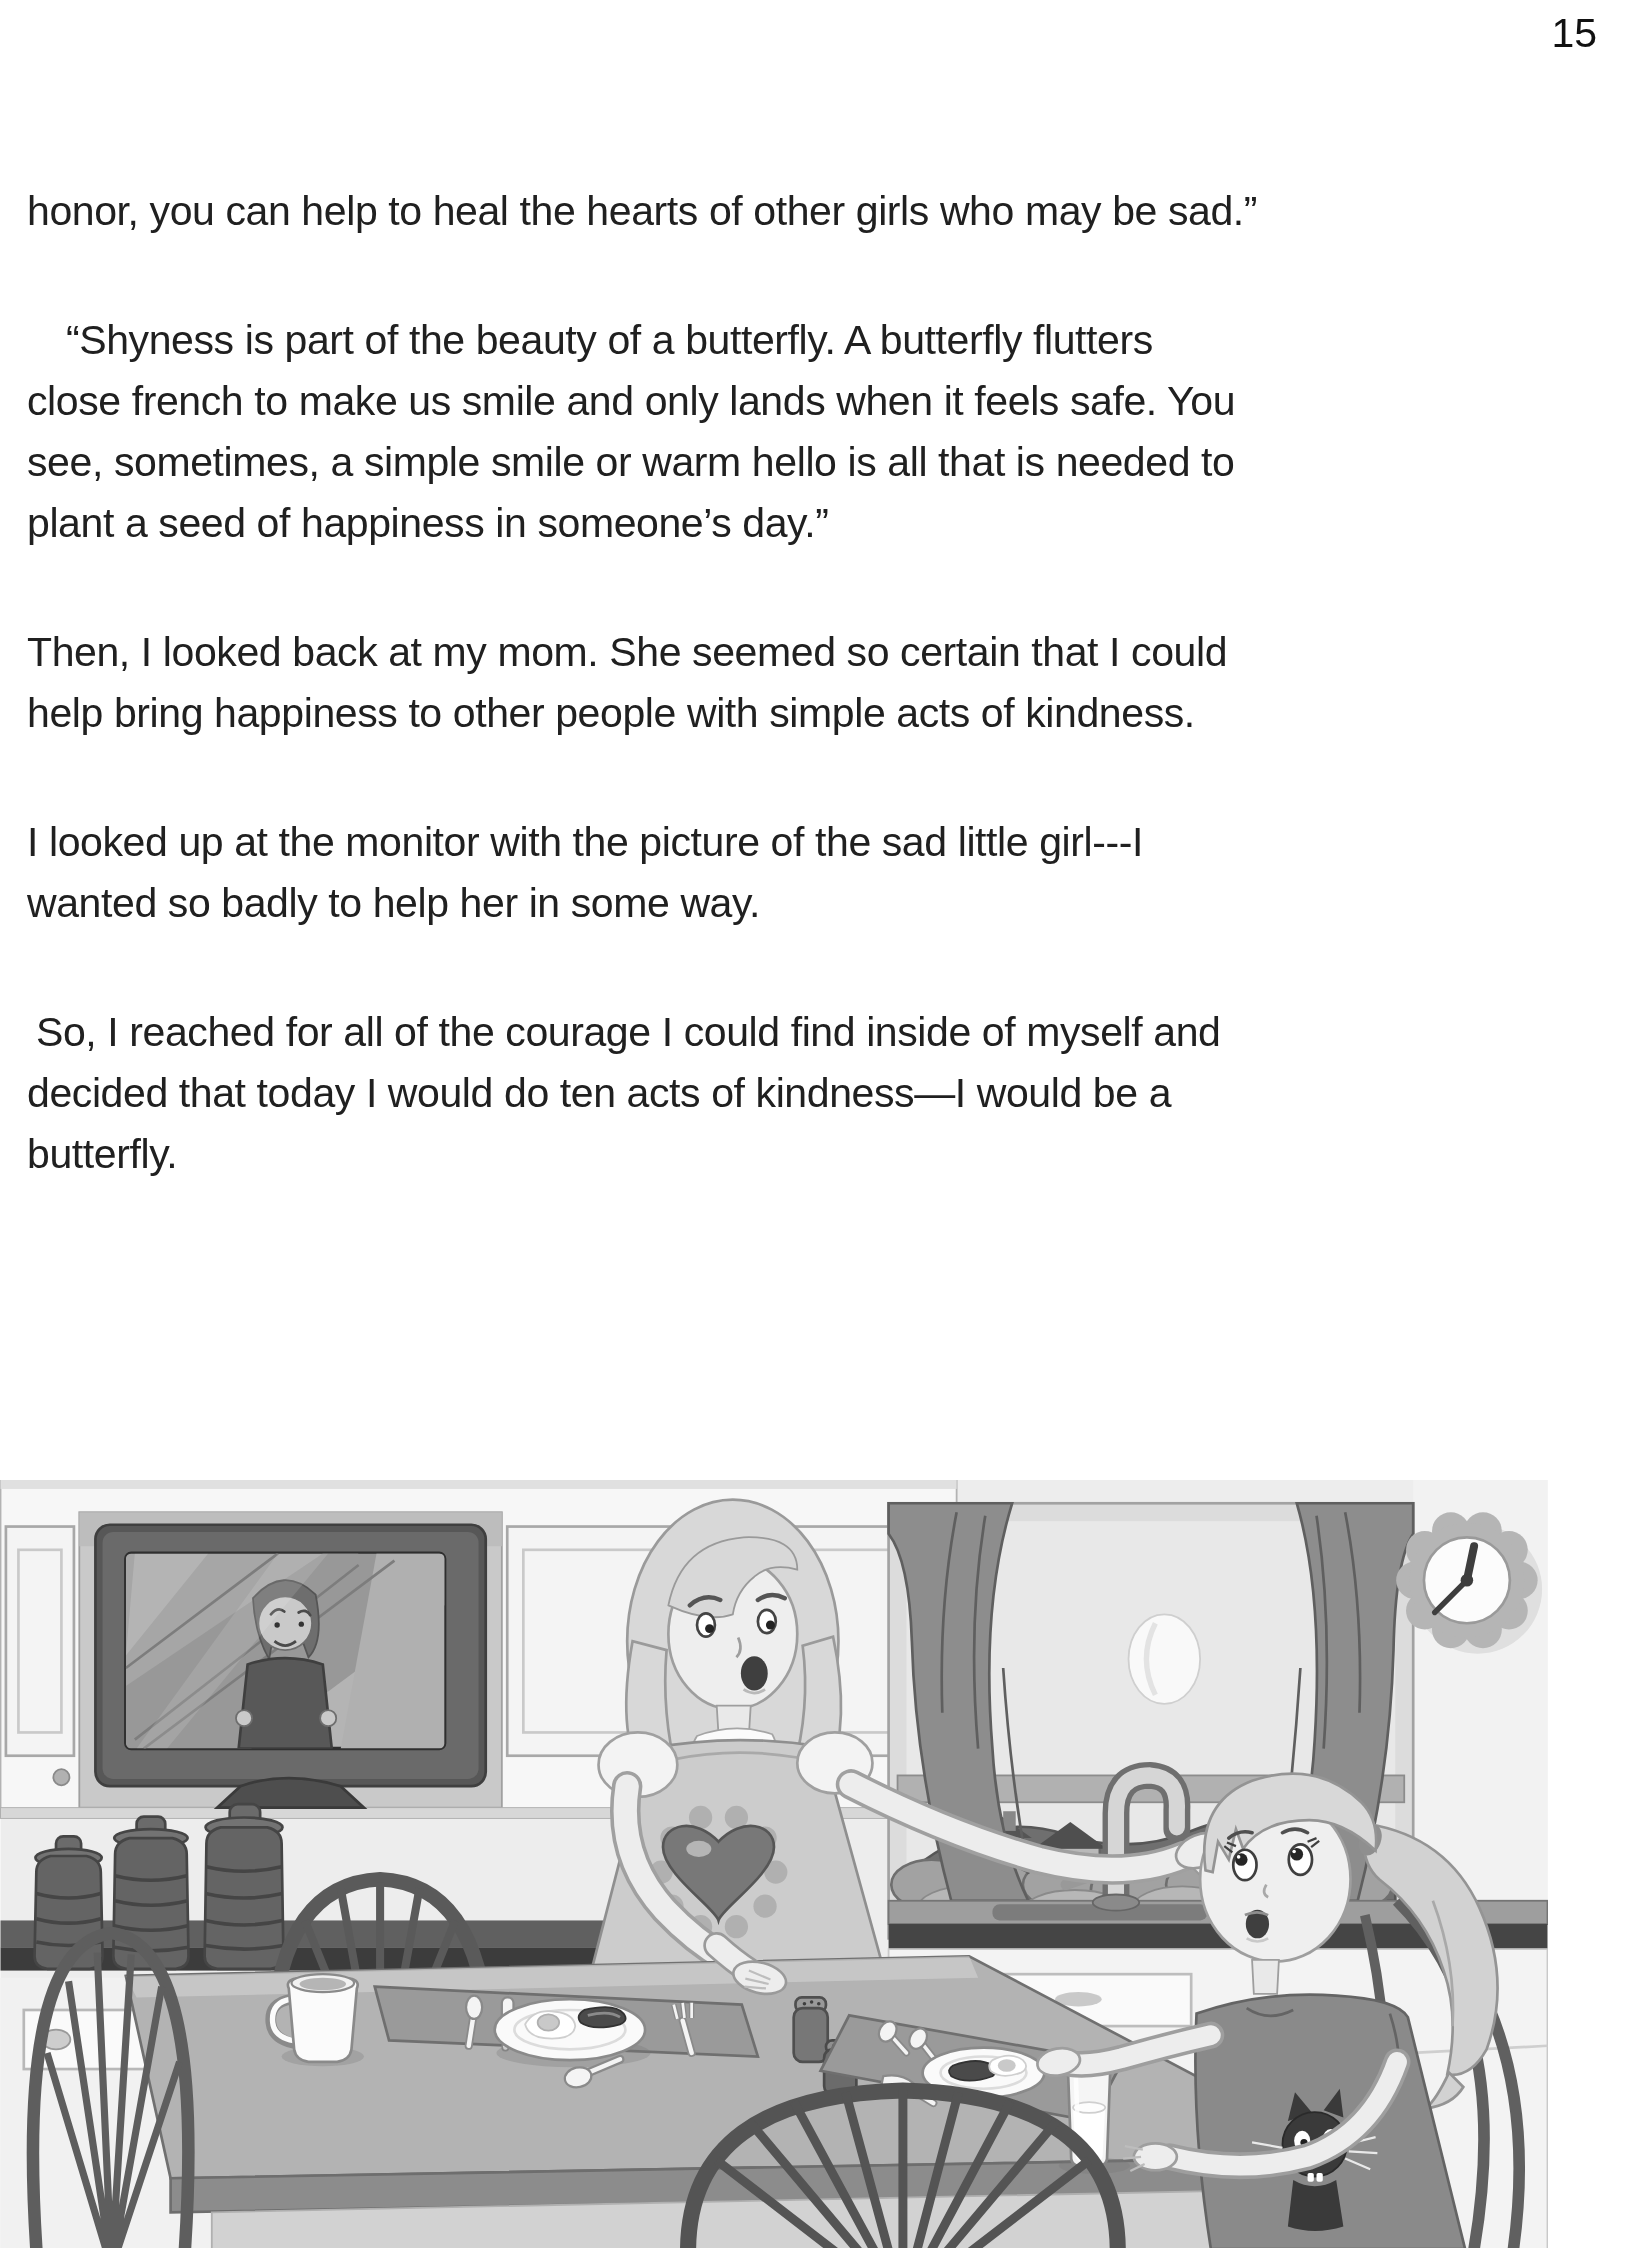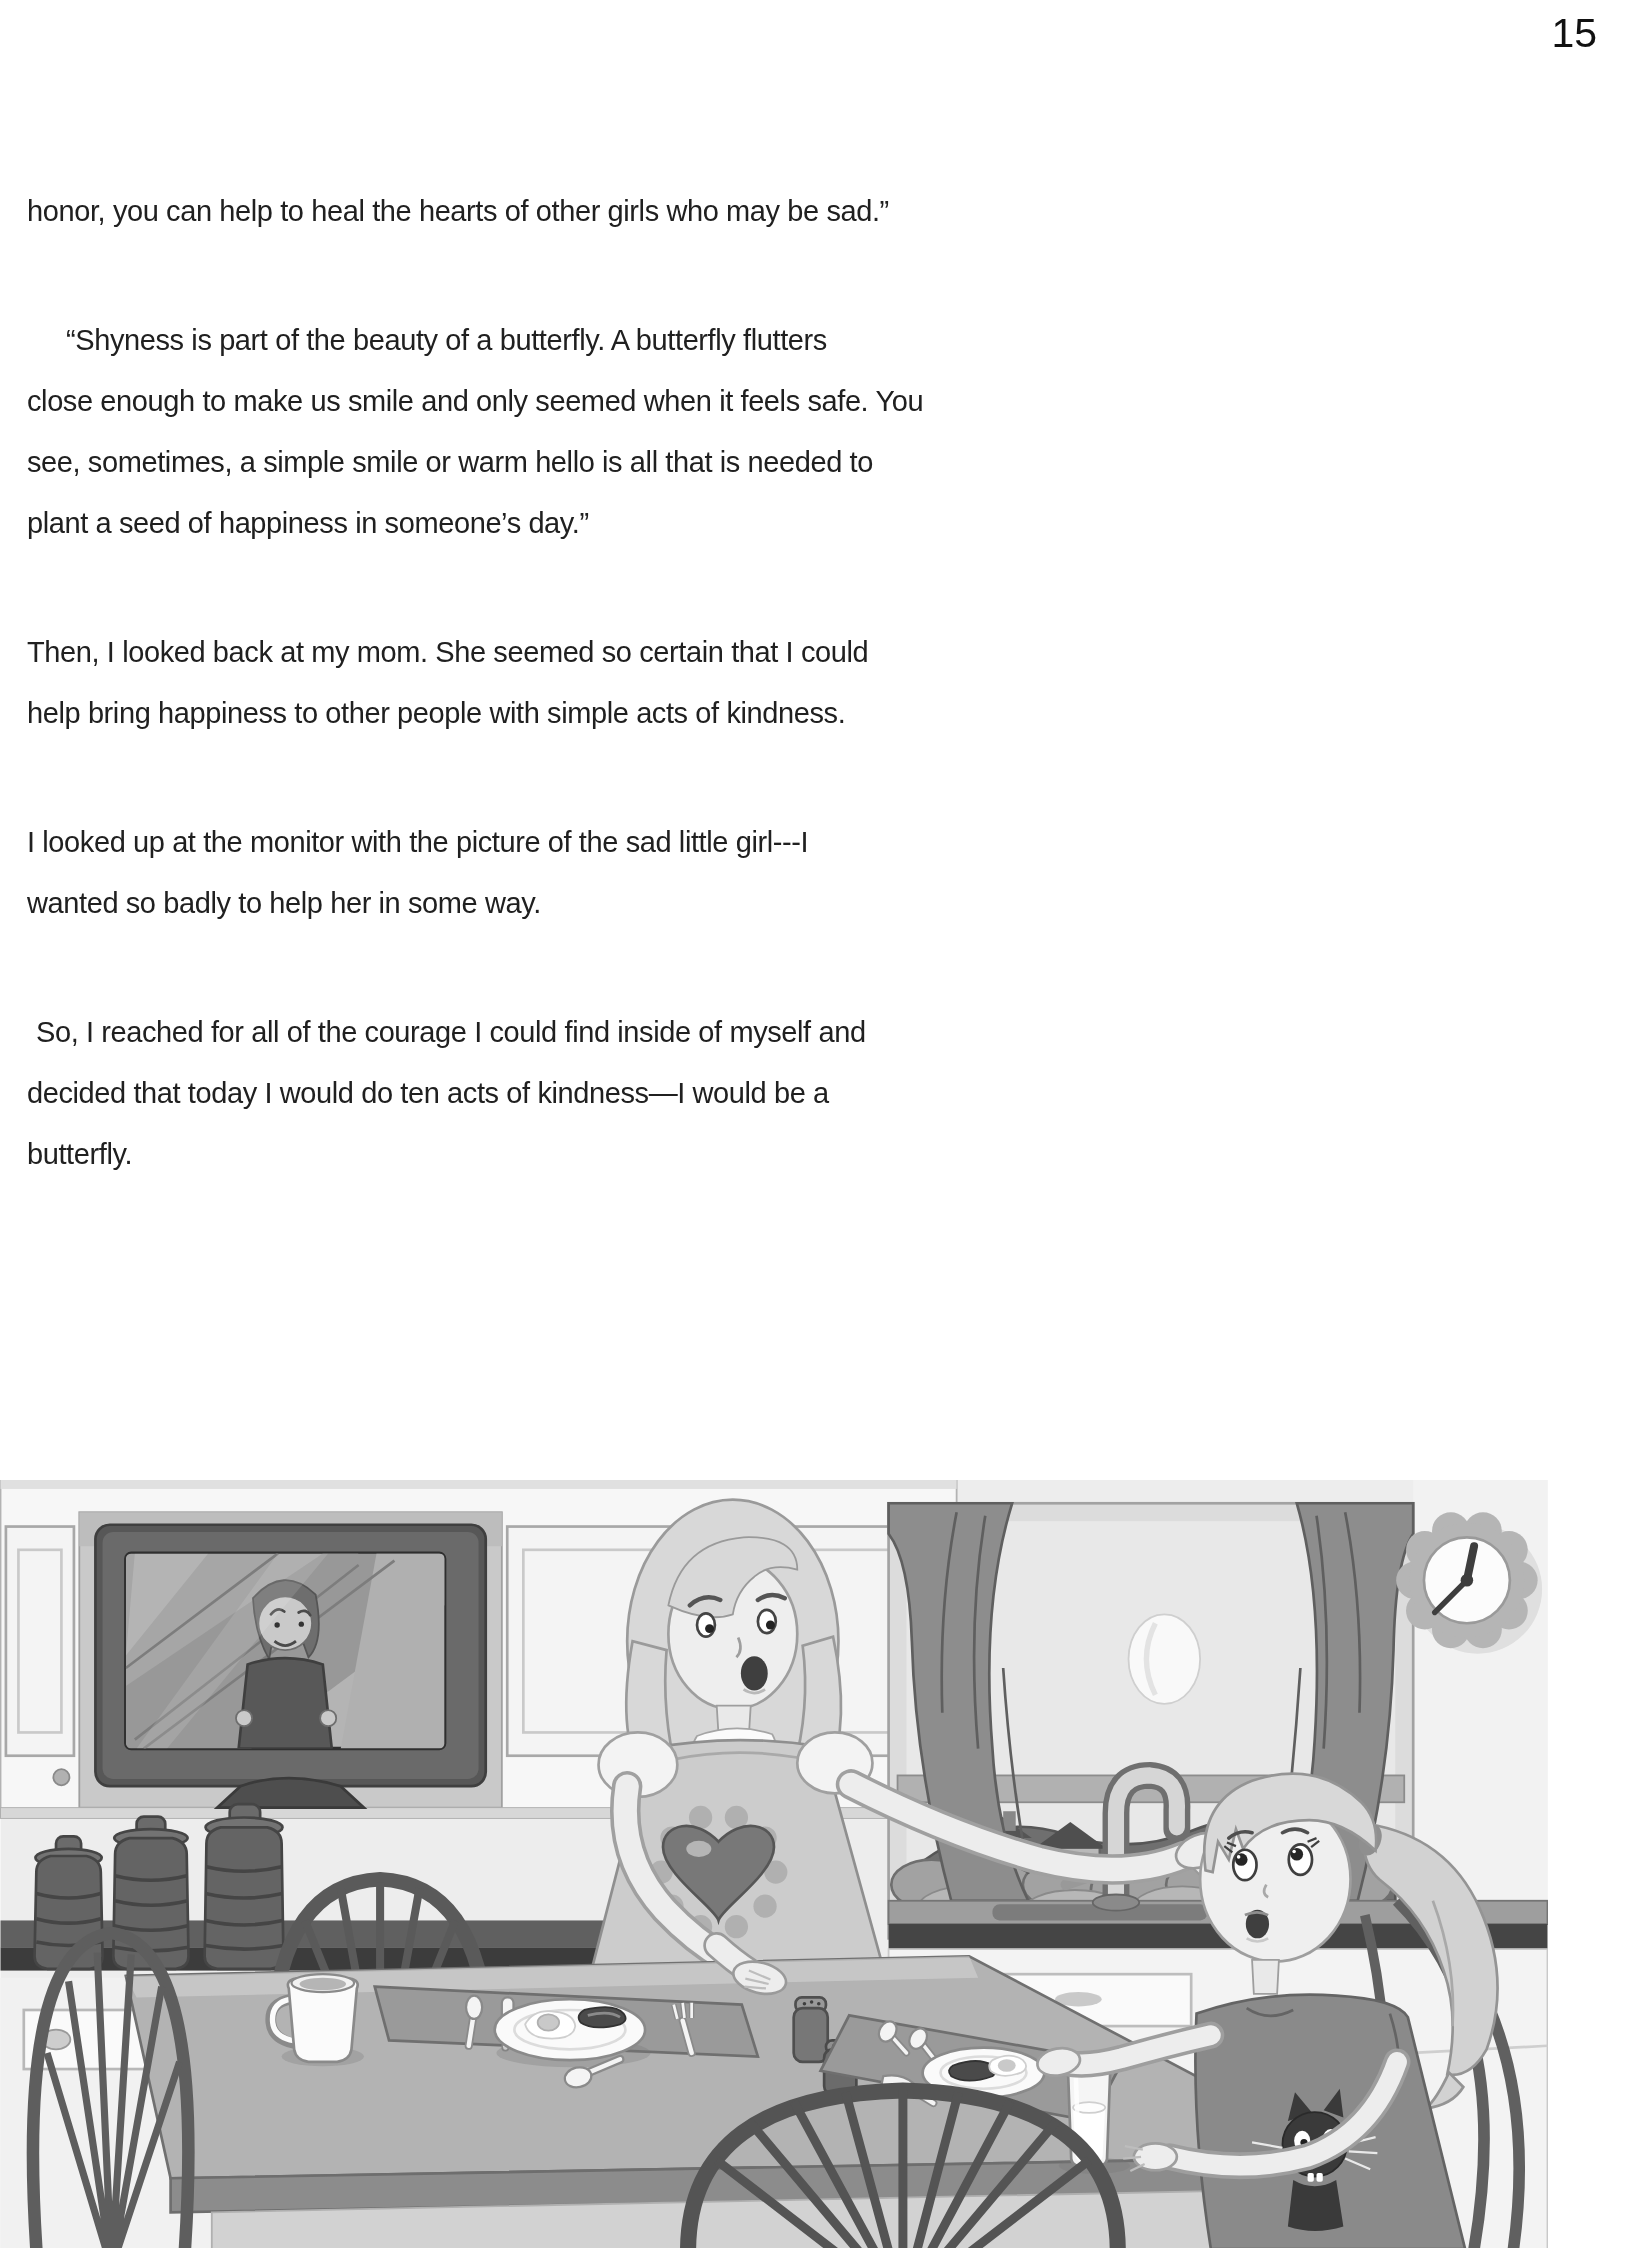--- a/index.html
+++ b/index.html
@@ -1,38 +1,38 @@
 <!DOCTYPE html>
 <html style="font-size:14.3px"><head>
 <meta charset="utf-8">
 <style>
   html,body{margin:0;padding:0;background:#ffffff;}
   .page{position:relative;width:1640px;height:2249px;background:#ffffff;overflow:hidden;
         font-family:"Liberation Sans",sans-serif;color:#222;}
   .page-number{position:absolute;top:12.5px;right:43px;font-size:41px;line-height:1;color:#111;
         letter-spacing:0px;}
   .story{position:absolute;top:181px;left:27px;width:1528px;}
-  .story p{margin:0 0 68px 0;font-size:29px;line-height:61px;letter-spacing:-0.4px;
+  .story p{margin:0 0 68px 0;font-size:41px;line-height:61px;letter-spacing:-0.4px;
         white-space:pre-line;color:#202020;}
   .story p.indent{text-indent:39px;}
   .story p.indent-sm{text-indent:9px;}
   .illustration{position:absolute;left:0;top:1480px;width:1548px;height:769px;}
   .illustration svg{display:block;width:100%;height:100%;}
 </style>
 </head>
 <body>
 
 <div class="page">
 
   <div class="page-number">15</div>
 
   <div class="story">
     <p>honor, you can help to heal the hearts of other girls who may be sad.”</p>
     <p class="indent">“Shyness is part of the beauty of a butterfly. A butterfly flutters
-close enough to make us smile and only seemed when it feels safe. You
+close french to make us smile and only lands when it feels safe. You
 see, sometimes, a simple smile or warm hello is all that is needed to
 plant a seed of happiness in someone’s day.”</p>
     <p>Then, I looked back at my mom.  She seemed so certain that I could
 help bring happiness to other people with simple acts of kindness.</p>
     <p>I looked up at the monitor with the picture of the sad little girl---I
 wanted so badly to help her in some way.</p>
     <p class="indent-sm">So, I reached for all of the courage I could find inside of myself and
 decided that today I would do ten acts of kindness—I would be a
 butterfly.</p>
   </div>

